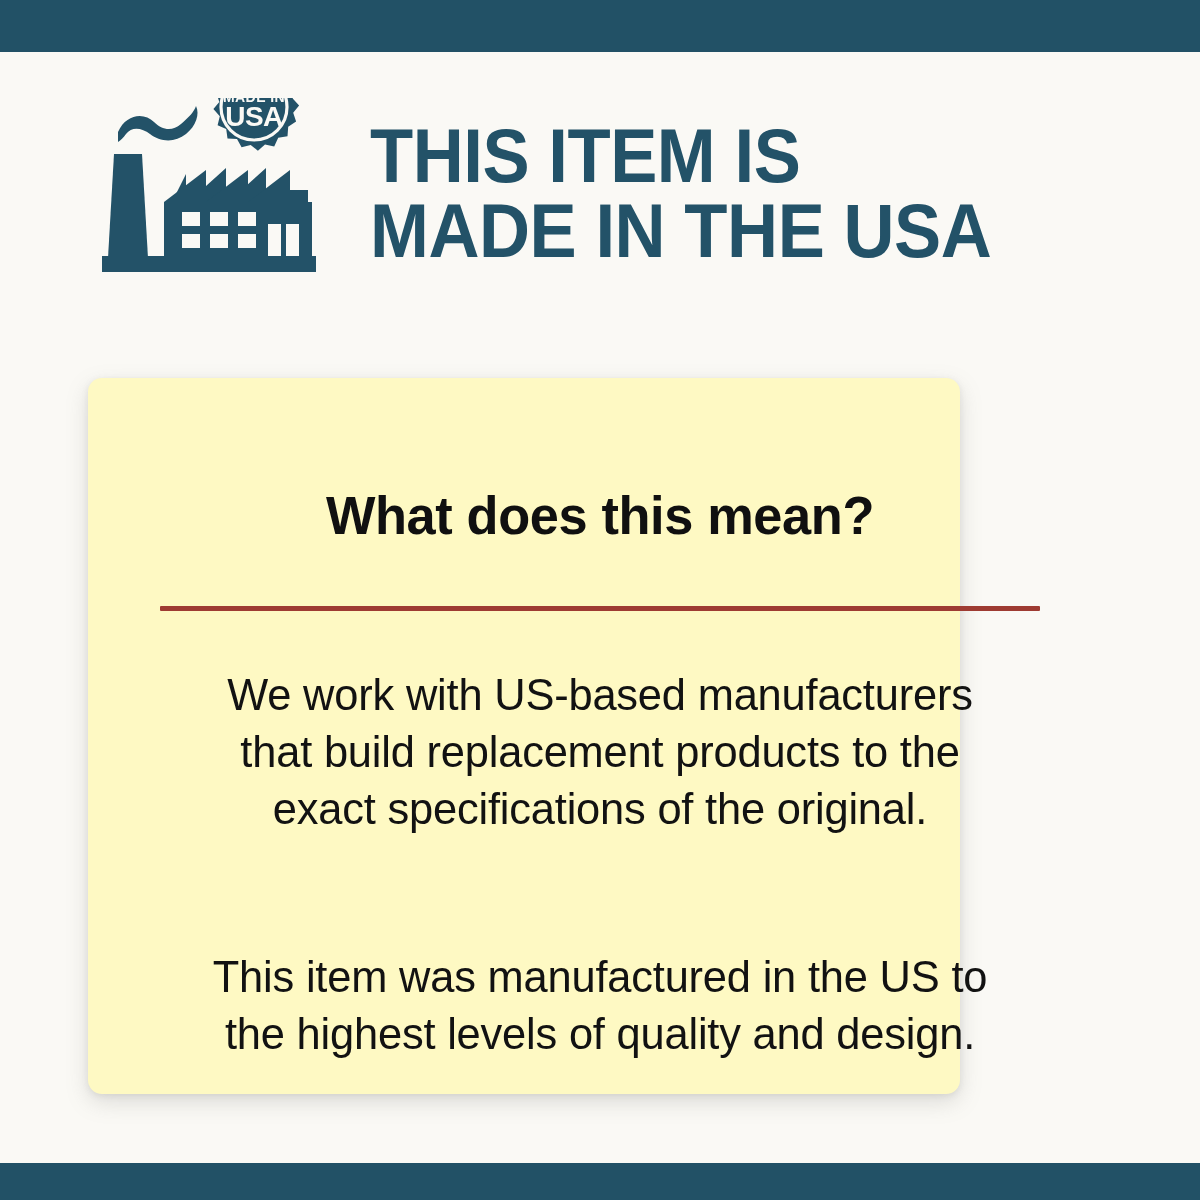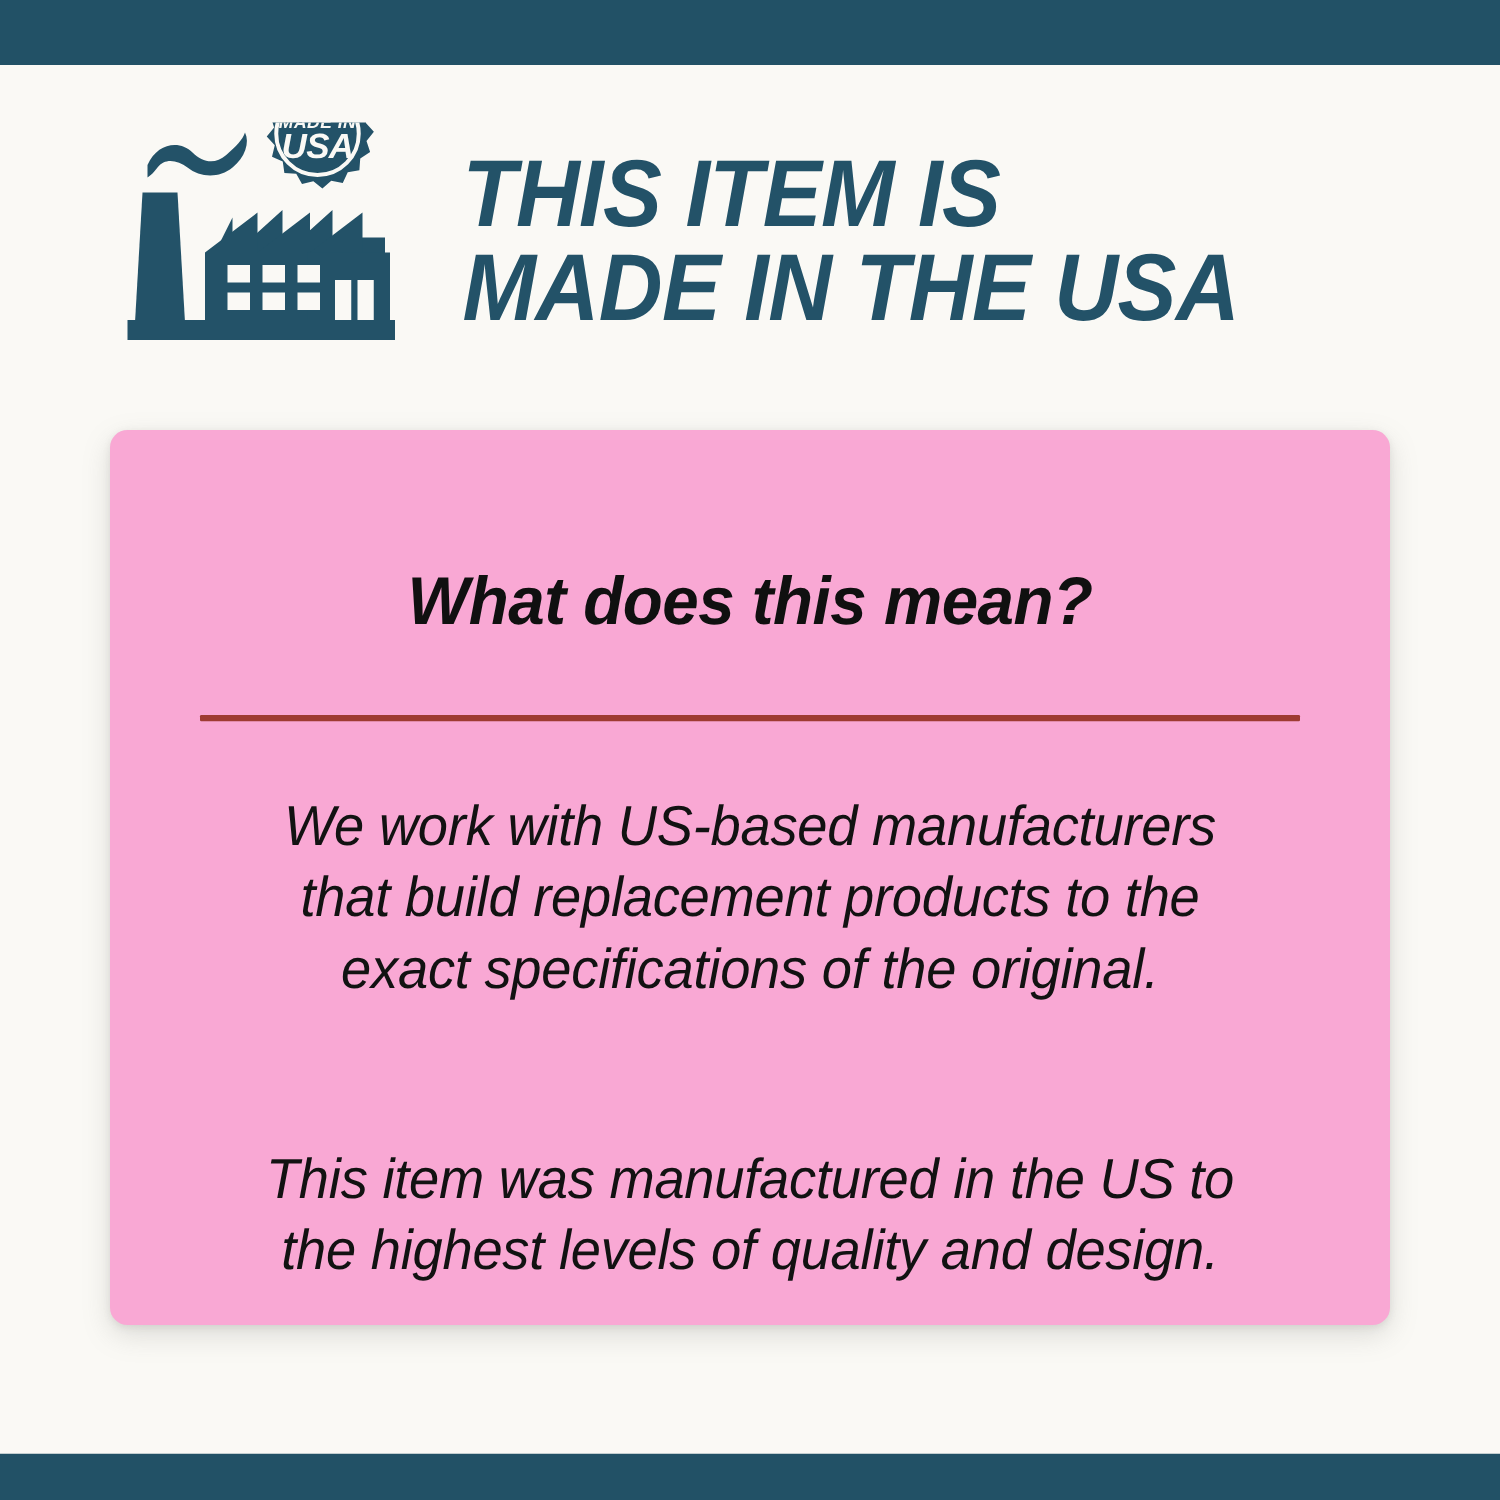--- a/index.html
+++ b/index.html
@@ -26,21 +26,20 @@
   .bar-bottom { top: 1163px; height: 37px; }
 
   
   .canvas {
     position: absolute;
     top: 52px;
     left: 0;
     width: 1200px;
     height: 1111px;
     background: #faf9f5;
-    font-style: italic;
   }
 
   
   .header {
     position: absolute;
     top: 46px;
     left: 96px;
     width: 1060px;
     height: 190px;
     display: flex;
@@ -65,25 +64,25 @@
     letter-spacing: -0.5px;
     transform: scaleX(0.93);
     transform-origin: left center;
     white-space: nowrap;
   }
   .headline .line { display: block; }
 
   
   .card {
     position: absolute;
-    top: 292px;
+    top: 326px;
     left: 88px;
-    width: 1024px;
+    width: 872px;
     height: 716px;
-    background: #f9a8d4;
+    background: #fef9c3;
     border-radius: 14px;
     box-shadow: 0 8px 22px rgba(120,120,115,0.22),
                 0 2px 6px rgba(120,120,115,0.14);
   }
 
   .card-title {
     position: absolute;
     top: 106px;
     left: 0;
     width: 1024px;

